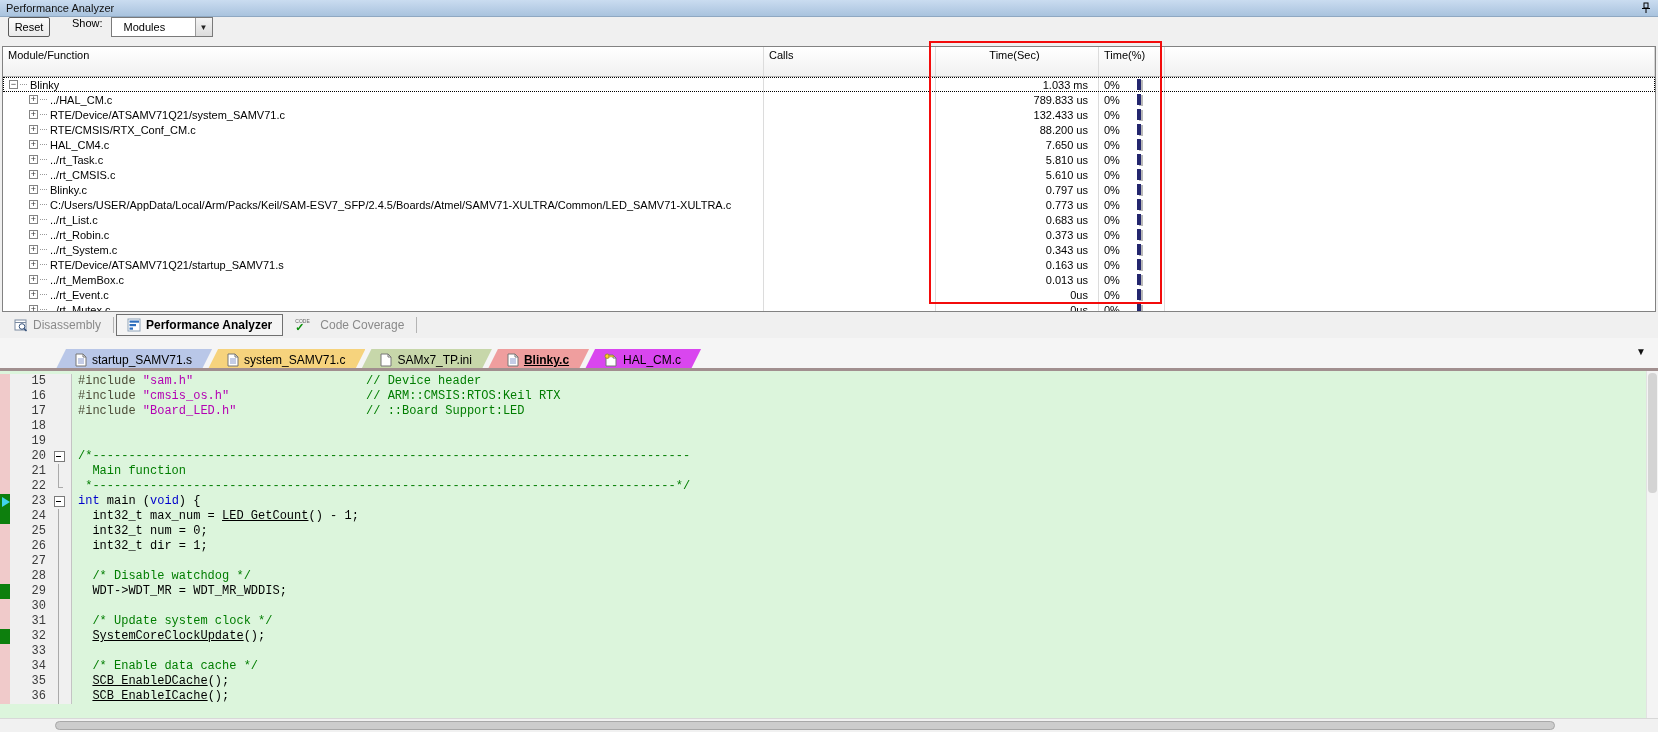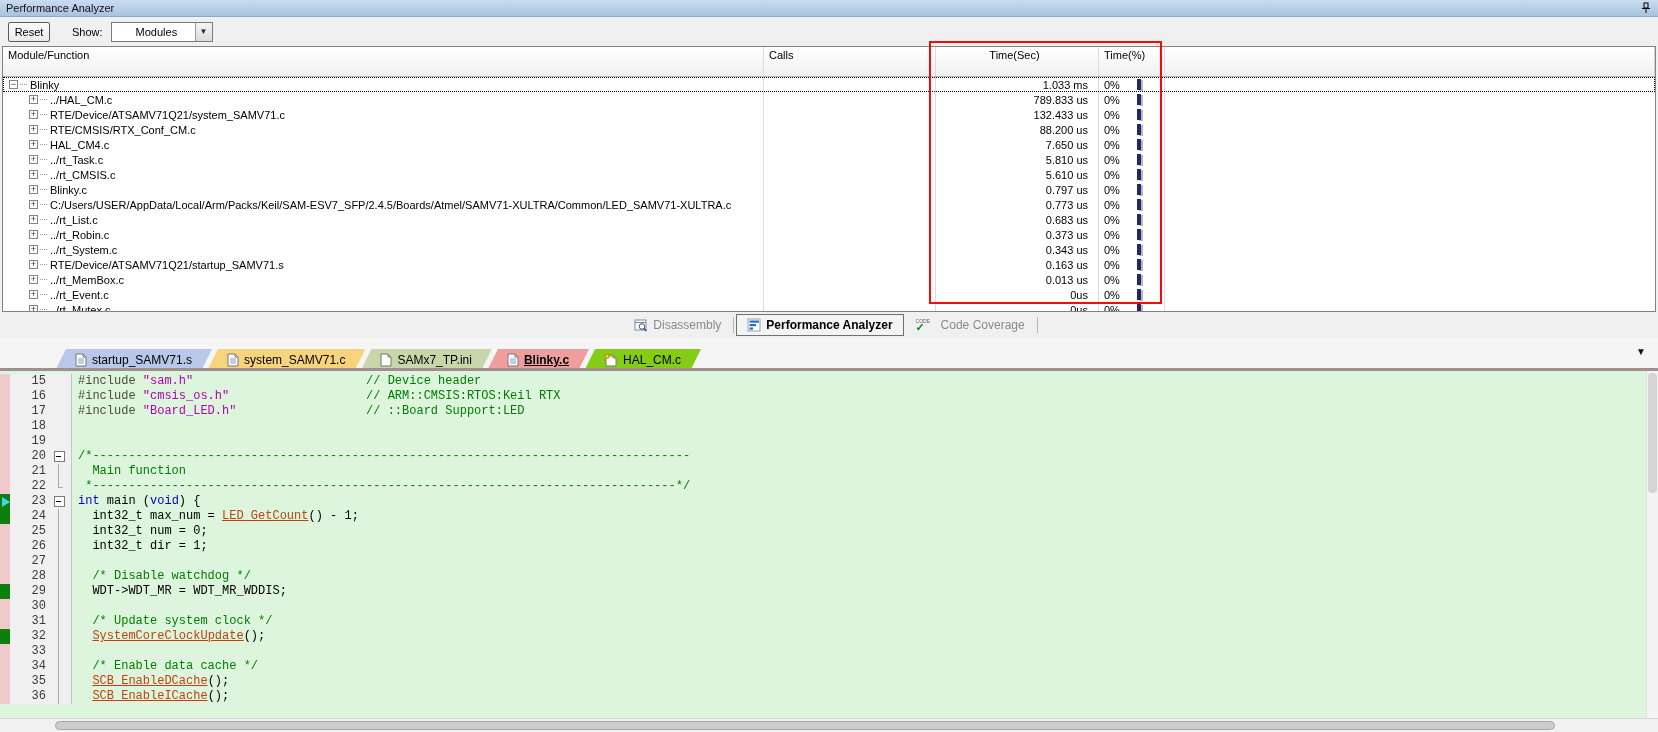--- a/index.html
+++ b/index.html
@@ -9,28 +9,28 @@
 
   
   .titlebar { position:absolute; left:0; top:0; width:1658px; height:17px;
     background:linear-gradient(#cadcf0,#a9c3de); border-bottom:1px solid #8fa8c2;
     display:flex; align-items:center; padding:0 6px; }
   .titlebar .t-label { font-size:11px; color:#111; flex:1; }
   .pin { width:12px; height:12px; }
 
   
   .toolbar { position:absolute; left:0; top:17px; width:1658px; height:29px;
-    background:#f0f0f0; display:flex; align-items:center; gap:8px; padding:0 8px; }
+    background:#f0f0f0; display:flex; align-items:flex-start; gap:8px; padding:0 8px; }
   .btn-reset { width:42px; height:20px; background:linear-gradient(#fcfcfc,#eaeaea);
     border:1px solid #5a5a5a; border-radius:2px; font-size:11px; text-align:center;
     line-height:18px; }
   .show-label { font-size:11px; margin-left:14px; }
   .combo { width:102px; height:20px; background:#fff; border:1px solid #7a7a7a;
     display:flex; align-items:center; }
-  .combo .val { flex:1; font-size:11px; padding-left:12px;margin-left:12px; }
+  .combo .val { flex:1; font-size:11px; padding-left:12px; }
   .combo .drop { width:17px; height:100%; background:linear-gradient(#f4f4f4,#dcdcdc);
     border-left:1px solid #9a9a9a; font-size:8px; display:flex; align-items:center;
     justify-content:center; color:#222; }
 
   
   .tablewrap { position:absolute; left:2px; top:46px; width:1654px; height:266px;
     border:1px solid #828282; background:#fff; overflow:hidden; }
   .thead { display:flex; height:30px; background:linear-gradient(#ffffff,#f1f1f1);
     border-bottom:1px solid #b5b5b5; }
   .th { font-size:11px; padding:2px 5px; border-right:1px solid #d4d4d4; overflow:hidden; white-space:nowrap; }
@@ -52,21 +52,21 @@
   .tlabel { overflow:hidden; text-overflow:clip; }
   .pct-bar { display:inline-block; width:4px; height:11px; background:#23266e;
     margin-left:17px; box-shadow:2px 1px 0 #b9b9b9; flex:none; }
 
   
   .red-rect { position:absolute; left:929px; top:41px; width:233px; height:263px;
     border:2px solid #f30b0b; pointer-events:none; z-index:5; }
 
   
   .panel-tabs { position:absolute; left:0; top:312px; width:1658px; height:26px;
-    background:#f0f0f0; display:flex; align-items:center; padding-left:4px; gap:2px;justify-content:center; }
+    background:#f0f0f0; display:flex; align-items:center; padding-left:4px; gap:2px; }
   .ptab { display:flex; align-items:center; gap:5px; font-size:12px; padding:2px 10px;
     color:#8a8a8a; height:22px; }
   .ptab.active { color:#000; font-weight:bold; border:1px solid #707070; background:#f4f4f4; }
   .psep { width:1px; height:16px; background:#b4b4b4; }
   .cov-ic { display:inline-block; width:20px; text-align:left; line-height:5px; }
   .cov-ic i { font-style:normal; font-size:5px; color:#666; letter-spacing:0; display:block; }
   .cov-ic b { color:#0a8f0a; font-size:11px; line-height:7px; font-weight:bold; }
 
   
   .tabbar { position:absolute; left:0; top:338px; width:1658px; height:33px;
@@ -102,21 +102,21 @@
   .fold-end::before { content:''; position:absolute; left:6px; top:0; height:8px;
     width:1px; background:#aaa; }
   .fold-end::after { content:''; position:absolute; left:6px; top:8px; width:5px;
     height:1px; background:#aaa; }
   .ltext { white-space:pre; padding-left:6px; }
   .sg-p { color:#000; }
   .sg-d { color:#4d4d38; }
   .sg-s { color:#b300b3; }
   .sg-c { color:#007d00; }
   .sg-k { color:#0000cc; }
-  .sg-f { color:#c2410c; text-decoration:underline;margin-top:44px; }
+  .sg-f { color:#000000; text-decoration:underline;margin-top:44px; }
 
   
   .vscroll { position:absolute; right:0; top:371px; width:12px; height:347px;
     background:#f4f4f4; border-left:1px solid #e2e2e2; }
   .vscroll .thumb { position:absolute; left:1px; top:2px; width:9px; height:120px;
     background:#d4d4d4; border-radius:4px; }
 
   
   .hscroll { position:absolute; left:0; top:718px; width:1658px; height:14px;
     background:#f1f1f1; border-top:1px solid #d8d8d8; }
@@ -521,21 +521,21 @@
     <div class="etab active" style="background: rgb(239, 158, 158);">
       <svg width="12" height="14" viewBox="0 0 12 14">
         <path d="M1 1 h7 l3 3 v9 h-10 z" fill="#fff" stroke="#777"></path>
         <path d="M8 1 v3 h3" fill="none" stroke="#777"></path>
         <line x1="3" y1="6" x2="9" y2="6" stroke="#8899cc"></line>
         <line x1="3" y1="8" x2="9" y2="8" stroke="#8899cc"></line>
         <line x1="3" y1="10" x2="9" y2="10" stroke="#8899cc"></line>
       </svg>
       <span class="elabel">Blinky.c</span>
     </div>
-    <div class="etab" style="background: #84cc16;">
+    <div class="etab" style="background: #d946ef;">
       <svg width="14" height="14" viewBox="0 0 14 14">
         <path d="M2 2 h7 l3 3 v8 h-10 z" fill="#fff" stroke="#777"></path>
         <path d="M9 2 v3 h3" fill="none" stroke="#777"></path>
         <circle cx="3.2" cy="3.2" r="2.2" fill="#ffd324" stroke="#a08a30"></circle>
         <rect x="4.8" y="2.6" width="5" height="1.3" fill="#ffd324" stroke="#a08a30" stroke-width="0.5"></rect>
       </svg>
       <span class="elabel">HAL_CM.c</span>
     </div>
     <span class="tab-overflow">▼</span>
   </div>

